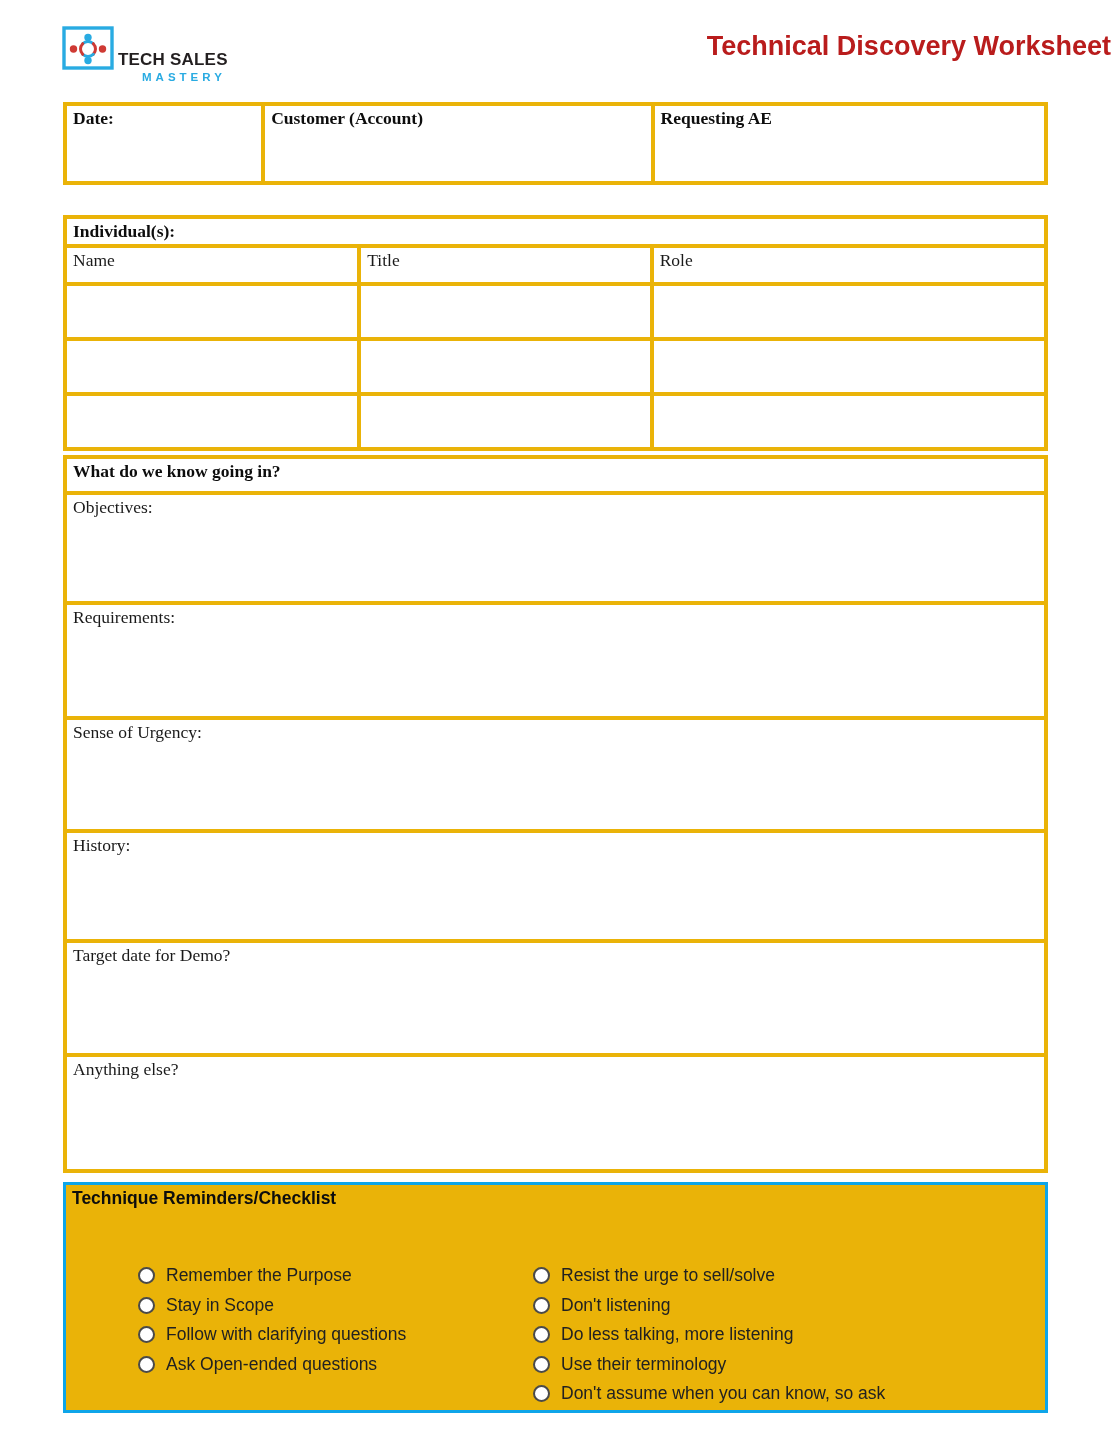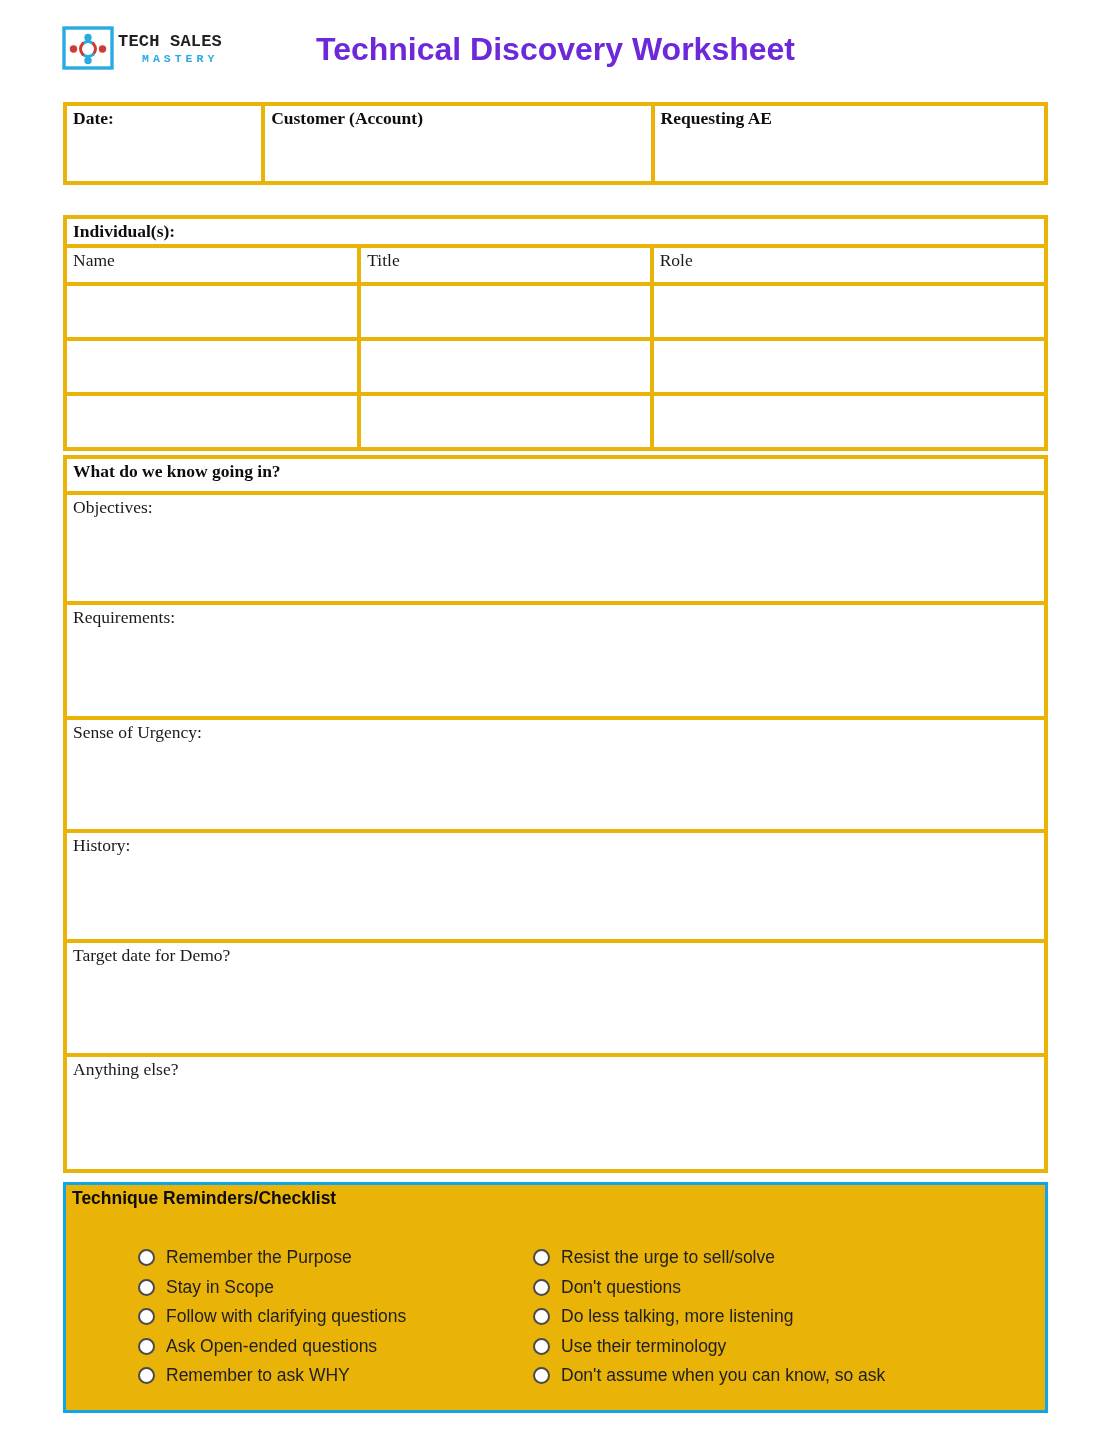--- a/index.html
+++ b/index.html
@@ -3,44 +3,44 @@
 <meta charset="utf-8">
 <style>
   * { margin:0; padding:0; box-sizing:border-box; }
   html,body { width:1111px; height:1440px; background:#ffffff;
     font-family:"Liberation Sans", sans-serif; color:#1f1f1f; position:relative; overflow:hidden; }
 
   .abs { position:absolute; }
 
   
   .logo-wrap { left:62px; top:26px; display:flex; align-items:flex-start; }
-  .logo-text { margin-left:4px; margin-top:6px;font-family:Liberation Mono, monospace; }
+  .logo-text { margin-left:4px; margin-top:24px; }
   .logo-line1 { font-size:17px; font-weight:800; letter-spacing:0.2px; color:#231f20; }
   .logo-line2 { font-size:11.5px; font-weight:700; letter-spacing:4px; color:#29abe2; margin-left:24px; margin-top:1px; }
-  .page-title { left:0; top:31px; width:1111px; text-align:center;
-    font-size:32px; font-weight:700; color:#6d28d9; }
+  .page-title { left:0; top:31px; width:1111px; text-align:right;
+    font-size:27px; font-weight:700; color:#b91c1c; }
 
   
   table { border-collapse:collapse; table-layout:fixed; position:absolute; }
   table, td { border:4px solid #eab308;font-family:Liberation Serif, serif; }
   table { border-width:3px; }
   td { vertical-align:top; padding:2px 6px; font-size:17.5px; }
   .lbl-b { font-weight:700; color:#0d0d0d; }
   .lbl-r { font-weight:400; color:#1a1a1a; }
 
   
   #info-table   { left:63px; top:102px;  width:985px; height:83px; }
   #indiv-table  { left:63px; top:215px;  width:985px; }
   #disc-table   { left:63px; top:455px;  width:985px; }
 
   
   .check-box { left:63px; top:1182px; width:985px; height:231px;
     border:3px solid #0ea5e9; background:#eab308; }
   .check-title { font-size:17.5px; font-weight:700; color:#0d0d0d; padding:3px 6px; }
-  .check-cols { display:flex; margin-top:31px; padding-left:72px; }
+  .check-cols { display:flex; margin-top:49px; padding-left:72px; }
   .check-col-left  { width:395px; }
   .check-col-right { flex:1; }
   .check-item { display:flex; align-items:center; height:29.5px; }
   .circle { width:17px; height:17px; border:2px solid #4a4a4a; border-radius:50%;
     flex:0 0 auto; margin-right:11px; background:#fff; }
   .check-item span.txt { font-size:17.5px; color:#212121; }
 </style>
 </head>
 <body>
 
@@ -179,33 +179,29 @@
         <span class="txt">Stay in Scope</span>
       </div>
       <div class="check-item">
         <span class="circle"></span>
         <span class="txt">Follow with clarifying questions</span>
       </div>
       <div class="check-item">
         <span class="circle"></span>
         <span class="txt">Ask Open-ended questions</span>
       </div>
-      <div class="check-item">
-        <span class="circle"></span>
-        <span class="txt">Remember to ask WHY</span>
-      </div>
     </div>
     <div class="check-col-right">
       <div class="check-item">
         <span class="circle"></span>
         <span class="txt">Resist the urge to sell/solve</span>
       </div>
       <div class="check-item">
         <span class="circle"></span>
-        <span class="txt">Don't questions</span>
+        <span class="txt">Don't listening</span>
       </div>
       <div class="check-item">
         <span class="circle"></span>
         <span class="txt">Do less talking, more listening</span>
       </div>
       <div class="check-item">
         <span class="circle"></span>
         <span class="txt">Use their terminology</span>
       </div>
       <div class="check-item">

